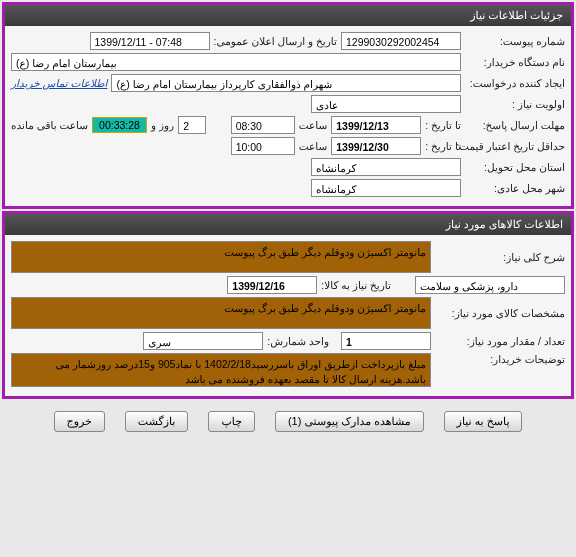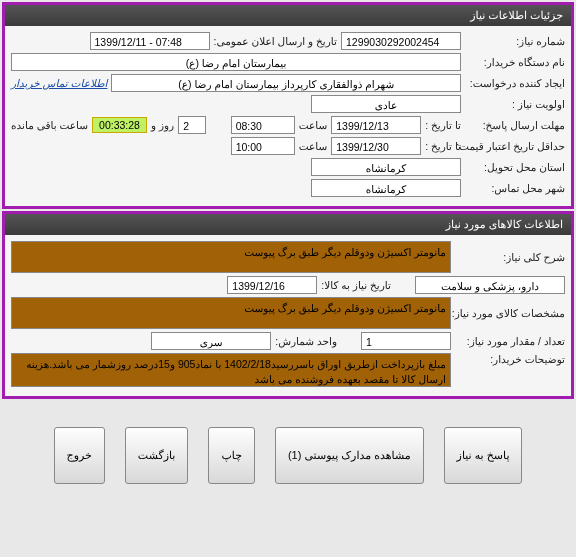--- a/index.html
+++ b/index.html
@@ -37,32 +37,32 @@
 }
 .field {
   background: #fff;
   border: 1px solid #888;
   padding: 2px 4px;
   font-size: 10.5px;
   height: 18px;
   line-height: 14px;
   overflow: hidden;
   white-space: nowrap;
-  text-align: center;
+  text-align: left;
 }
 .field.num { text-align: left; direction: ltr; }
 .link {
   color: #1a4ba8;
   text-decoration: underline;
   font-size: 10.5px;
   cursor: pointer;
   font-style: italic;
 }
 .remain {
-  background: #bef264;
+  background: #14b8a6;
   border: 1px solid #c9a800;
   padding: 1px 6px;
   font-size: 10.5px;
   direction: ltr;
 }
 .ta {
   background: #a16207;
   border: 1px solid #888;
   padding: 3px 4px;
   font-size: 10.5px;
@@ -71,41 +71,40 @@
 .btnbar {
   display: flex;
   gap: 20px;
   justify-content: center;
   padding: 10px 0 6px;
 }
 .btn {
   background: linear-gradient(to bottom, #fefefe, #d8d8d8);
   border: 1px solid #888;
   border-radius: 3px;
-  padding: 21px 12px;
+  padding: 3px 12px;
   font-size: 11px;
   cursor: pointer;
-  margin-top: 16px;
 }
 .w60 { width: 64px; }
-.w90 { width: 90px; }
+.w90 { width: 90px; font-weight: bold; }
 .w120 { width: 120px; }
 .w150 { width: 150px; }
 .lbl-w { width: 100px; display: inline-block; }
-.lbl-w2 { width: 110px; display: inline-block; }
+.lbl-w2 { width: 110px; display: inline-block; margin-left: 20px; }
 </style>
 </head>
 <body>
 
 <div class="panel">
   <div class="panel-header">جزئیات اطلاعات نیاز</div>
   <div class="panel-body">
 
     <div class="row">
-      <span class="label lbl-w">شماره نیاز:</span>
+      <span class="label lbl-w">شماره پیوست:</span>
       <div class="field num w120">1299030292002454</div>
       <span class="label">تاریخ و ارسال اعلان عمومی:</span>
       <div class="field num w120">1399/12/11 - 07:48</div>
     </div>
 
     <div class="row">
       <span class="label lbl-w">نام دستگاه خریدار:</span>
       <div class="field" style="flex:1">بیمارستان امام رضا (ع)</div>
     </div>
 
@@ -140,21 +139,21 @@
       <span class="label">ساعت</span>
       <div class="field num w60">10:00</div>
     </div>
 
     <div class="row">
       <span class="label lbl-w">استان محل تحویل:</span>
       <div class="field w150">کرمانشاه</div>
     </div>
 
     <div class="row">
-      <span class="label lbl-w">شهر محل تماس:</span>
+      <span class="label lbl-w">شهر محل عادی:</span>
       <div class="field w150">کرمانشاه</div>
     </div>
 
   </div>
 </div>
 
 <div class="panel">
   <div class="panel-header">اطلاعات کالاهای مورد نیاز</div>
   <div class="panel-body">
 
@@ -170,21 +169,21 @@
     </div>
 
     <div class="row">
       <span class="label lbl-w2">مشخصات کالای مورد نیاز:</span>
       <div class="ta" style="flex:1; height:32px">مانومتر اکسیژن  ودوقلم دیگر طبق برگ پیوست</div>
     </div>
 
     <div class="row">
       <span class="label lbl-w2">تعداد / مقدار مورد نیاز:</span>
       <div class="field num w90">1</div>
-      <span class="label" style="margin-right:20px">واحد شمارش:</span>
+      <span class="label" style="margin-right:8px">واحد شمارش:</span>
       <div class="field w120">سری</div>
     </div>
 
     <div class="row" style="align-items:flex-start">
       <span class="label lbl-w2">توضیحات خریدار:</span>
       <div class="ta" style="flex:1; height:34px">مبلغ بازپرداخت ازطریق اوراق باسررسید1402/2/18 با نماد905 و15درصد روزشمار می باشد.هزینه ارسال کالا تا مقصد بعهده فروشنده می باشد</div>
     </div>
 
   </div>
 </div>

